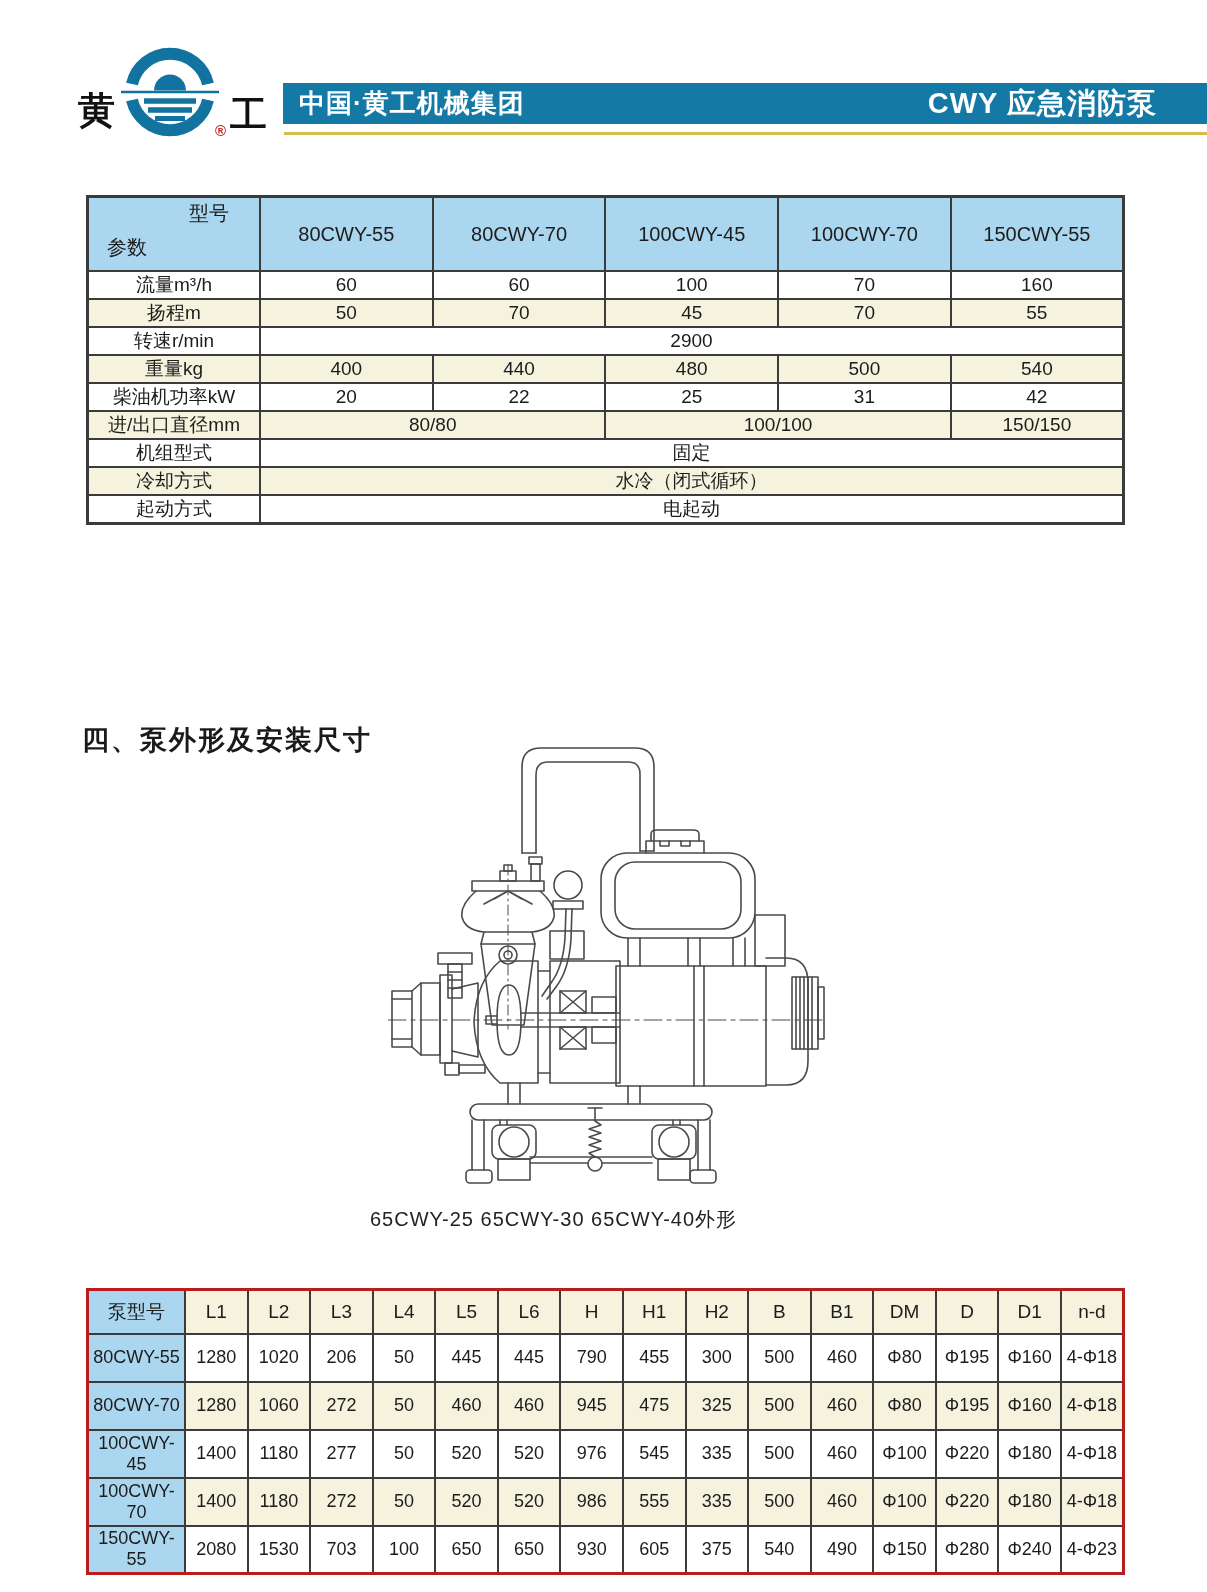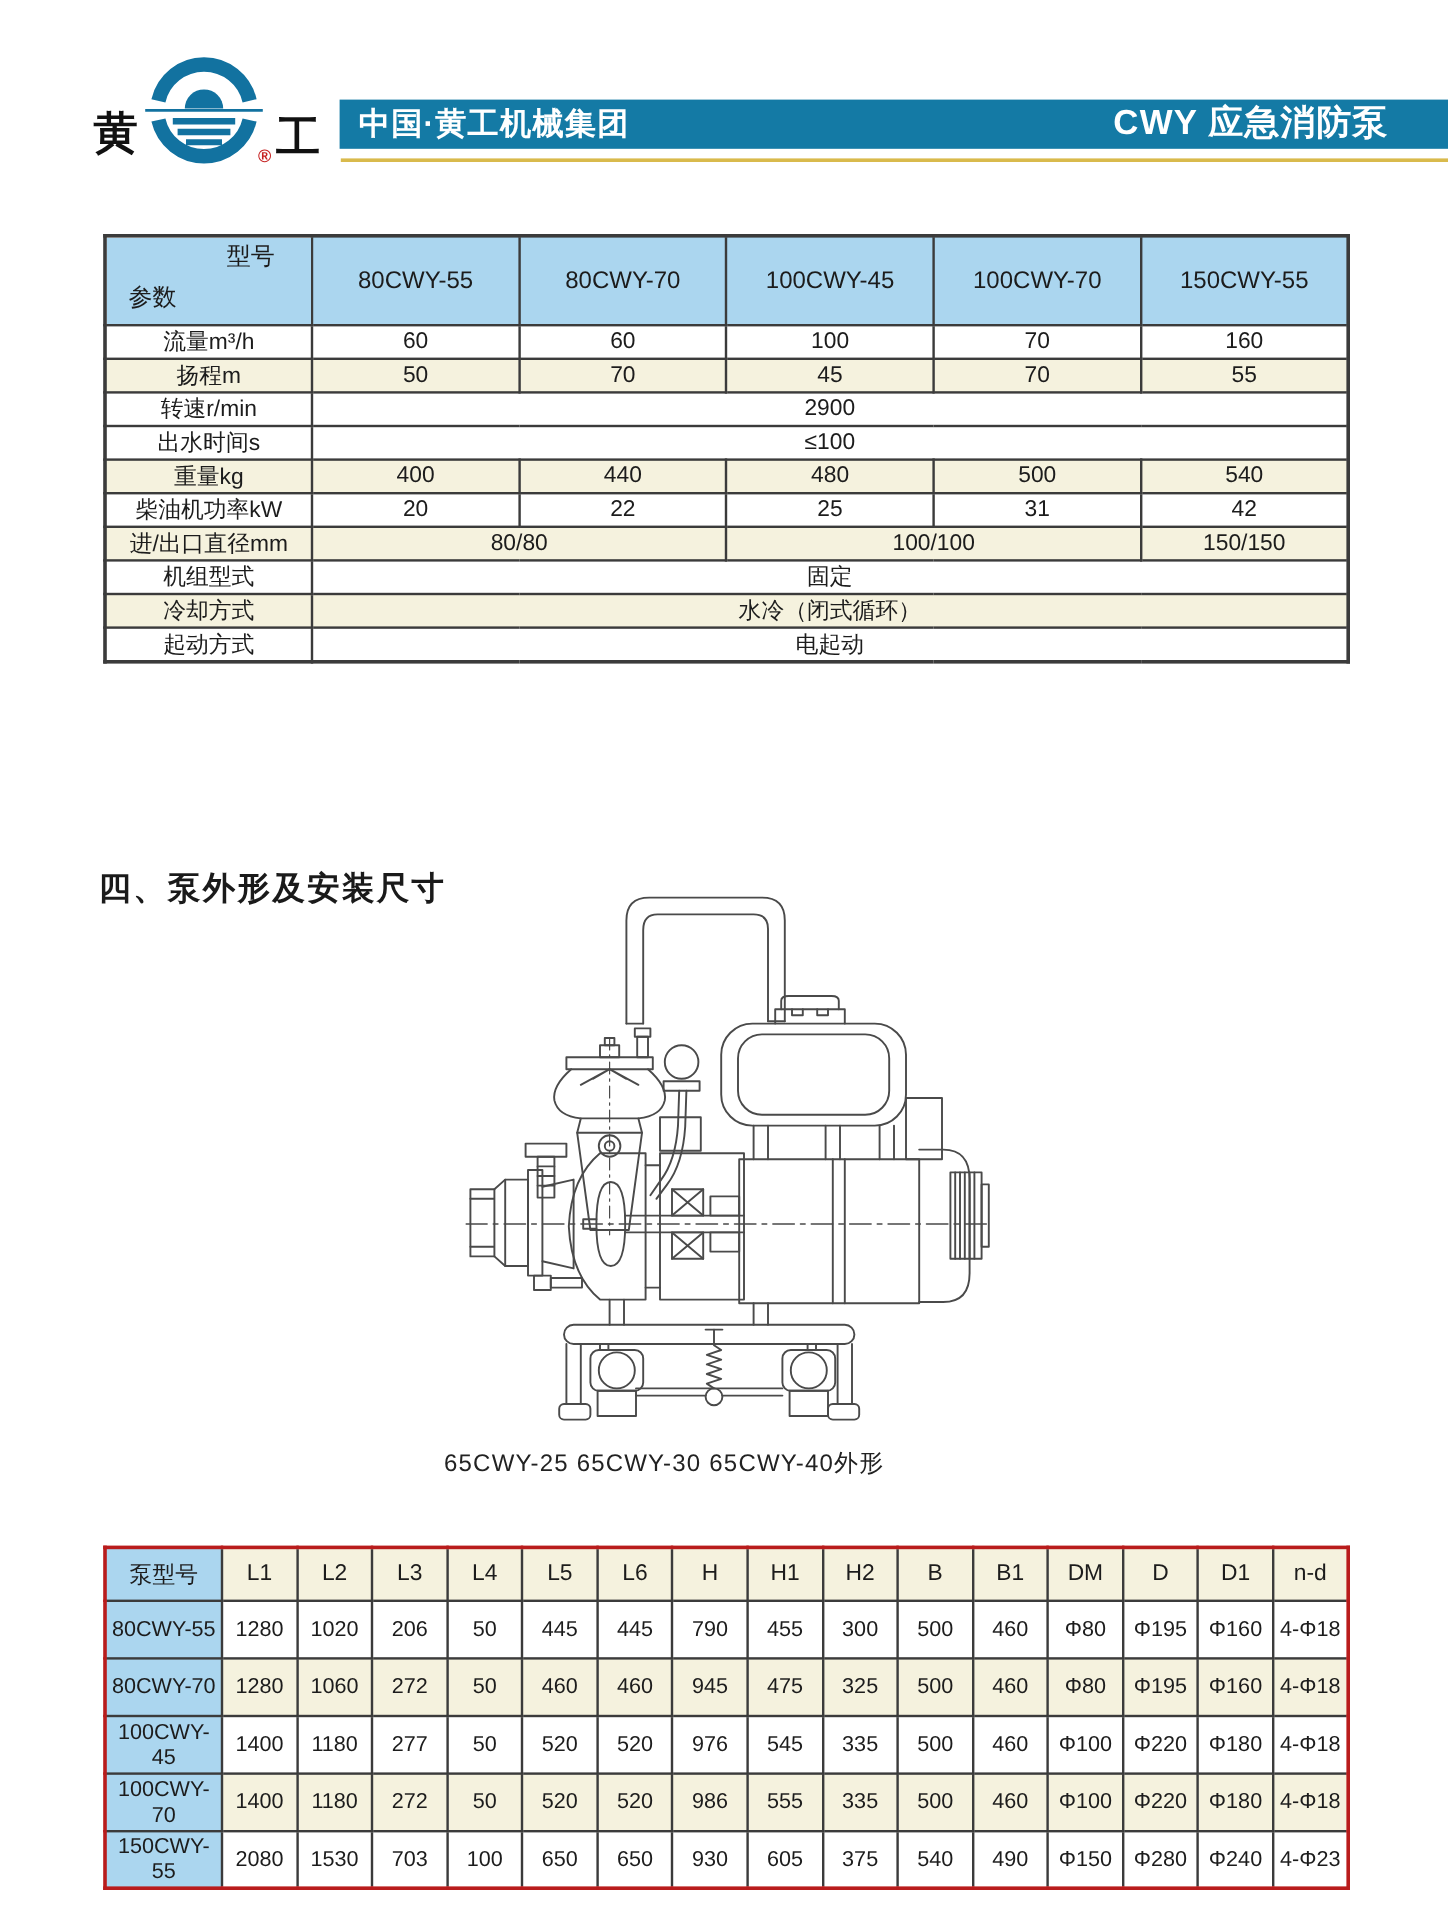--- a/index.html
+++ b/index.html
@@ -104,24 +104,20 @@
         <th class="param-label">扬程m</th>
         <td>50</td>
         <td>70</td>
         <td>45</td>
         <td>70</td>
         <td>55</td>
       </tr>
       <tr class="white-row">
         <th class="param-label">转速r/min</th>
         <td colspan="5">2900</td>
-      </tr>
-      <tr class="white-row">
-        <th class="param-label">出水时间s</th>
-        <td colspan="5">≤100</td>
       </tr>
       <tr class="cream-row">
         <th class="param-label">重量kg</th>
         <td>400</td>
         <td>440</td>
         <td>480</td>
         <td>500</td>
         <td>540</td>
       </tr>
       <tr class="white-row">

